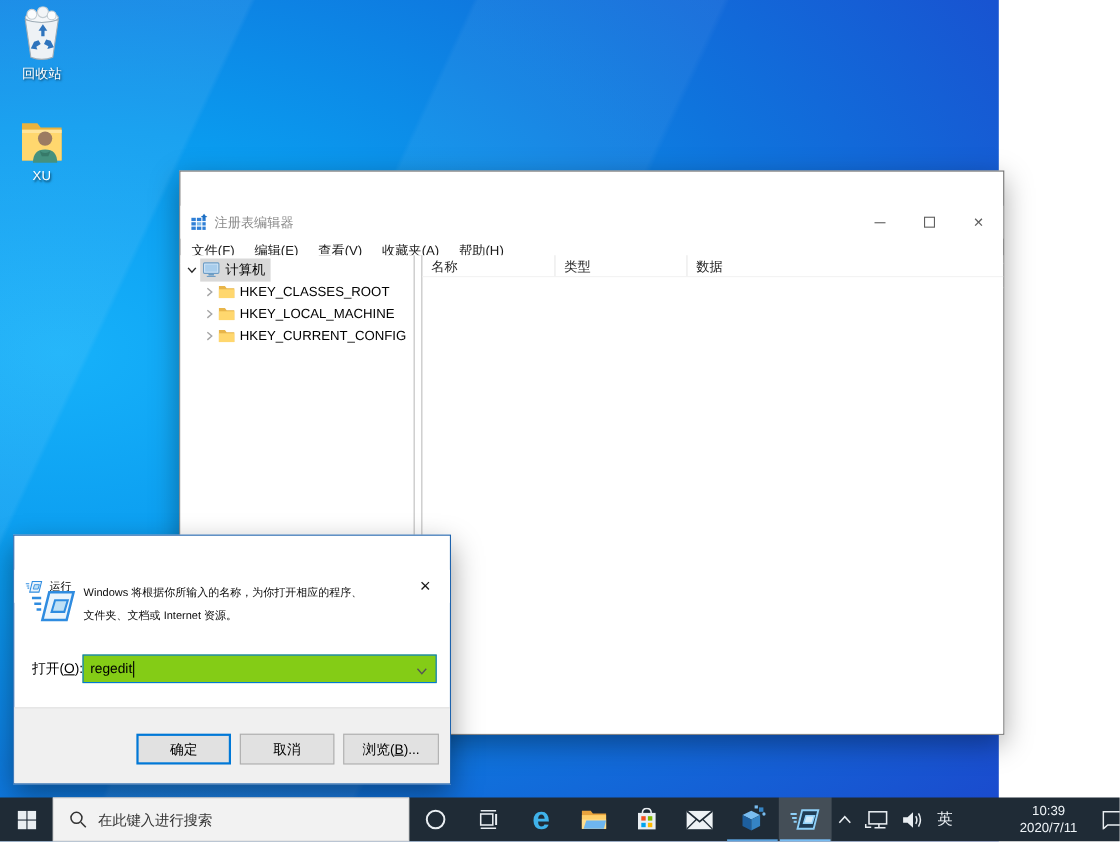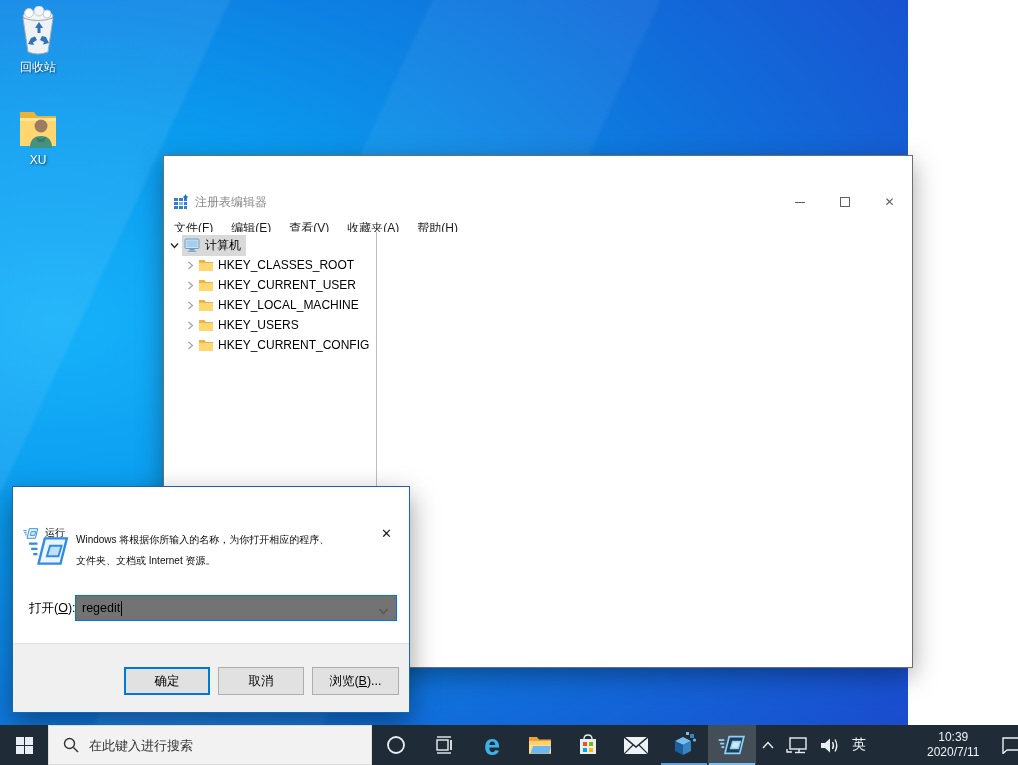--- a/index.html
+++ b/index.html
@@ -51,21 +51,21 @@
   #run-dialog { left:12px; top:486px; width:398px; height:227px;
     border:1px solid #1e63ad; box-shadow:0 10px 26px rgba(0,0,0,0.4); }
   #run-dialog .titlebar .title { font-size:10px; color:#000; }
   #run-close { position:absolute; right:0; top:0; width:45px; height:30px;
     display:flex; align-items:center; justify-content:center; color:#1a1a1a; font-size:13px; }
   #run-big-icon { position:absolute; left:15px; top:48px; }
   #run-desc { position:absolute; left:63px; top:42px; width:324px; font-size:10px; color:#0a0a0a; line-height:21px; }
   #open-label { position:absolute; left:16px; top:108px; height:27px; line-height:27px; font-size:12.5px; color:#000; }
   .ak { text-decoration:underline; }
   #run-combo { position:absolute; left:62px; top:108px; width:322px; height:26px;
-    border:1px solid #0078d7; background:#737373; display:flex; align-items:center; padding-left:6px; }
+    border:1px solid #0078d7; background:#84cc16; display:flex; align-items:center; padding-left:6px; }
   #run-combo .val { font-size:12.5px; color:#000; }
   .caret { width:1px; height:15px; background:#000; margin-left:1px; }
   #combo-chev { position:absolute; right:7px; top:7px; }
   #run-footer { position:absolute; left:0; right:0; bottom:0; height:69px; background:#f0f0f0; border-top:1px solid #e0e0e0; }
   .dlg-btn { position:absolute; top:180px; height:28px; background:#e1e1e1; border:1px solid #adadad;
     font-size:12.5px; color:#000; display:flex; align-items:center; justify-content:center; }
   #btn-ok { left:111px; width:86px; border:2px solid #0078d7; }
   #btn-cancel { left:205px; width:86px; }
   #btn-browse { left:299px; width:87px; }
 
@@ -203,66 +203,45 @@
             <svg width="9" height="9" viewBox="0 0 9 9">
                 <polyline points="2.5,1 6.5,4.5 2.5,8" fill="none" stroke="#a6a6a6" stroke-width="1.3"></polyline>
               </svg>
           </span>
           <span class="n-icon">
             <svg width="16" height="13" viewBox="0 0 16 13">
                 <path d="M1 1 h5.5 l1.5 2 H15 v9 H1 Z" fill="#e8b54a"></path>
                 <rect x="1" y="4" width="14" height="8" fill="#ffd76e"></rect>
               </svg>
           </span>
-          <span>HKEY_CURRENT_USER</span>
-        </div>
-        <div class="tree-row">
-          <span class="chev" style="margin-left:18px;">
-            <svg width="9" height="9" viewBox="0 0 9 9">
-                <polyline points="2.5,1 6.5,4.5 2.5,8" fill="none" stroke="#a6a6a6" stroke-width="1.3"></polyline>
-              </svg>
-          </span>
-          <span class="n-icon">
-            <svg width="16" height="13" viewBox="0 0 16 13">
-                <path d="M1 1 h5.5 l1.5 2 H15 v9 H1 Z" fill="#e8b54a"></path>
-                <rect x="1" y="4" width="14" height="8" fill="#ffd76e"></rect>
-              </svg>
-          </span>
           <span>HKEY_LOCAL_MACHINE</span>
         </div>
         <div class="tree-row">
           <span class="chev" style="margin-left:18px;">
             <svg width="9" height="9" viewBox="0 0 9 9">
                 <polyline points="2.5,1 6.5,4.5 2.5,8" fill="none" stroke="#a6a6a6" stroke-width="1.3"></polyline>
               </svg>
           </span>
           <span class="n-icon">
             <svg width="16" height="13" viewBox="0 0 16 13">
                 <path d="M1 1 h5.5 l1.5 2 H15 v9 H1 Z" fill="#e8b54a"></path>
                 <rect x="1" y="4" width="14" height="8" fill="#ffd76e"></rect>
               </svg>
           </span>
-          <span>HKEY_USERS</span>
-        </div>
-        <div class="tree-row">
-          <span class="chev" style="margin-left:18px;">
-            <svg width="9" height="9" viewBox="0 0 9 9">
-                <polyline points="2.5,1 6.5,4.5 2.5,8" fill="none" stroke="#a6a6a6" stroke-width="1.3"></polyline>
-              </svg>
-          </span>
-          <span class="n-icon">
-            <svg width="16" height="13" viewBox="0 0 16 13">
-                <path d="M1 1 h5.5 l1.5 2 H15 v9 H1 Z" fill="#e8b54a"></path>
-                <rect x="1" y="4" width="14" height="8" fill="#ffd76e"></rect>
-              </svg>
-          </span>
           <span>HKEY_CURRENT_CONFIG</span>
         </div>
       </div>
 
+      <div id="list-pane">
+        <div id="list-header">
+          <div class="col col-name">名称</div>
+          <div class="col col-type">类型</div>
+          <div class="col col-data">数据</div>
+        </div>
+      </div>
     </div>
   </div>
 
   <div id="run-dialog" class="win">
     <div class="titlebar">
       <span class="t-icon" style="margin-left:10px;">
         <svg width="16" height="13" viewBox="0 0 40 30">
           <g stroke="#2f8ce0" fill="none" stroke-width="2.6">
             <line x1="1" y1="8" x2="9" y2="8"></line>
               <line x1="3" y1="13" x2="9" y2="13"></line>

